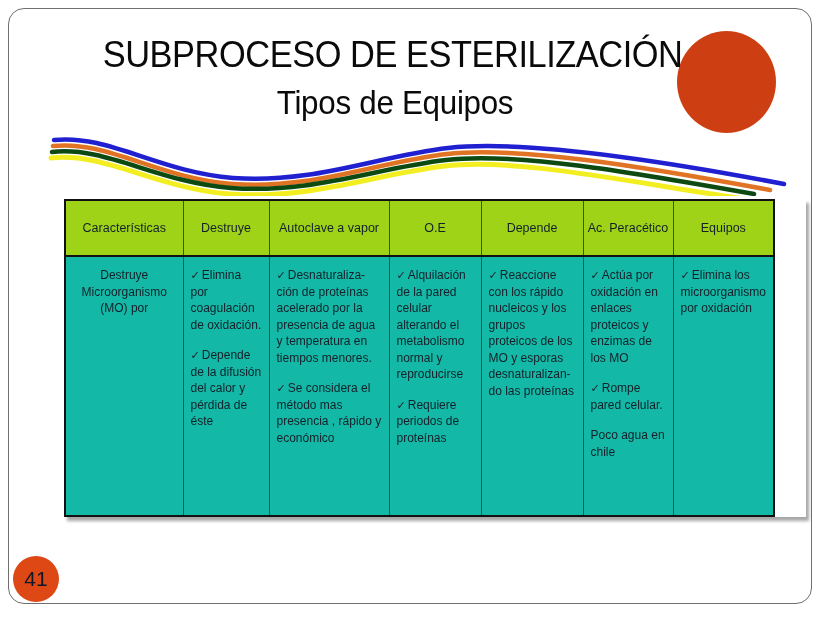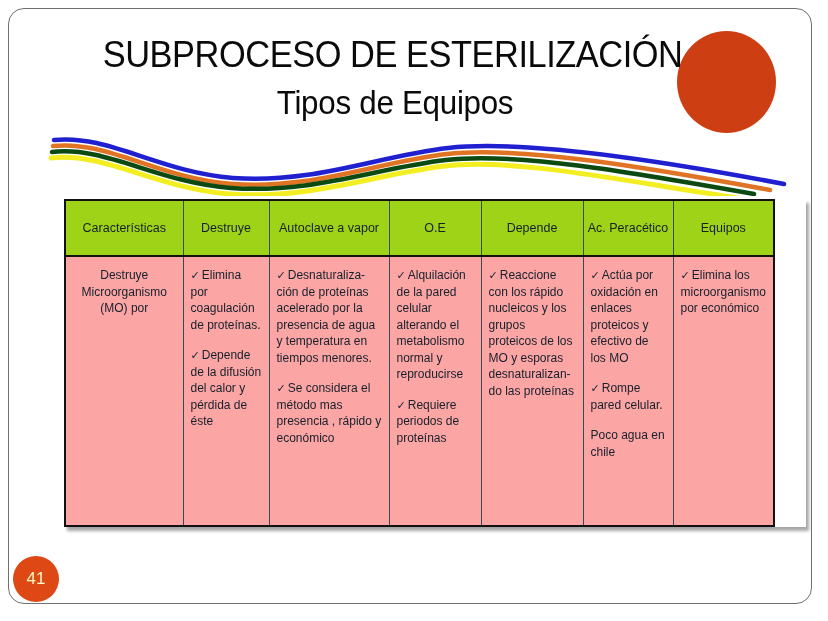--- a/index.html
+++ b/index.html
@@ -114,26 +114,26 @@
     text-align: center;
     vertical-align: middle;
     font-weight: normal;
     font-size: 12.5px;
     line-height: 15px;
     color: #15202a;
     border-bottom: 2px solid #111111;
     padding: 2px 3px;
   }
   table.equip-table tbody td {
-    background: #fca5a5;
+    background: #14b8a6;
     height: 242px;
     font-size: 12px;
     line-height: 16.5px;
     color: #15202a;
-    padding: 10px 7px 16px 7px;
+    padding: 10px 7px 6px 7px;
   }
   td.first-col {
     text-align: center;
     vertical-align: middle;
   }
   .cell-block { margin: 0 0 14px 0; }
   .cell-block:last-child { margin-bottom: 0; }
   .check-glyph {
     font-size: 11px;
     margin-right: 2px;
@@ -150,22 +150,22 @@
 
   
   .page-badge {
     position: absolute;
     left: 13px;
     top: 556px;
     width: 46px;
     height: 46px;
     border-radius: 50%;
     background: #dd4814;
-    color: #fef9c3;
-    font-size: 17px;
+    color: #0f172a;
+    font-size: 21px;
     display: flex;
     align-items: center;
     justify-content: center;
   }
 </style>
 </head>
 <body>
 
 <div class="slide">
 
@@ -204,41 +204,41 @@
           <th>O.E</th>
           <th>Depende</th>
           <th>Ac. Peracético</th>
           <th>Equipos</th>
         </tr>
       </thead>
       <tbody>
         <tr>
           <td class="first-col">Destruye Microorganismo (MO) por</td>
           <td>
-              <div class="cell-block"><span class="check-glyph">✓</span><span>Elimina por coagulación de proteínas.</span></div>
+              <div class="cell-block"><span class="check-glyph">✓</span><span>Elimina por coagulación de oxidación.</span></div>
               <div class="cell-block"><span class="check-glyph">✓</span><span>Depende de la difusión del calor y pérdida de éste</span></div>
             </td>
           <td>
               <div class="cell-block"><span class="check-glyph">✓</span><span>Desnaturaliza-ción de proteínas acelerado por la presencia de agua y temperatura en tiempos menores.</span></div>
               <div class="cell-block"><span class="check-glyph">✓</span><span>Se considera el método mas presencia , rápido y económico</span></div>
             </td>
           <td>
               <div class="cell-block"><span class="check-glyph">✓</span><span>Alquilación de la pared celular alterando el metabolismo normal y reproducirse</span></div>
               <div class="cell-block"><span class="check-glyph">✓</span><span>Requiere periodos de proteínas</span></div>
             </td>
           <td>
               <div class="cell-block"><span class="check-glyph">✓</span><span>Reaccione con los rápido nucleicos y los grupos proteicos de los MO y esporas desnaturalizan-do las proteínas</span></div>
             </td>
           <td>
-              <div class="cell-block"><span class="check-glyph">✓</span><span>Actúa por oxidación en enlaces proteicos y efectivo de los MO</span></div>
+              <div class="cell-block"><span class="check-glyph">✓</span><span>Actúa por oxidación en enlaces proteicos y enzimas de los MO</span></div>
               <div class="cell-block"><span class="check-glyph">✓</span><span>Rompe pared celular.</span></div>
               <div class="cell-block"><span>Poco agua en chile</span></div>
             </td>
           <td>
-              <div class="cell-block"><span class="check-glyph">✓</span><span>Elimina los microorganismo por económico</span></div>
+              <div class="cell-block"><span class="check-glyph">✓</span><span>Elimina los microorganismo por oxidación</span></div>
             </td>
         </tr>
       </tbody>
     </table>
   </div>
 
   <div class="page-badge">41</div>
 
 </div>
 

